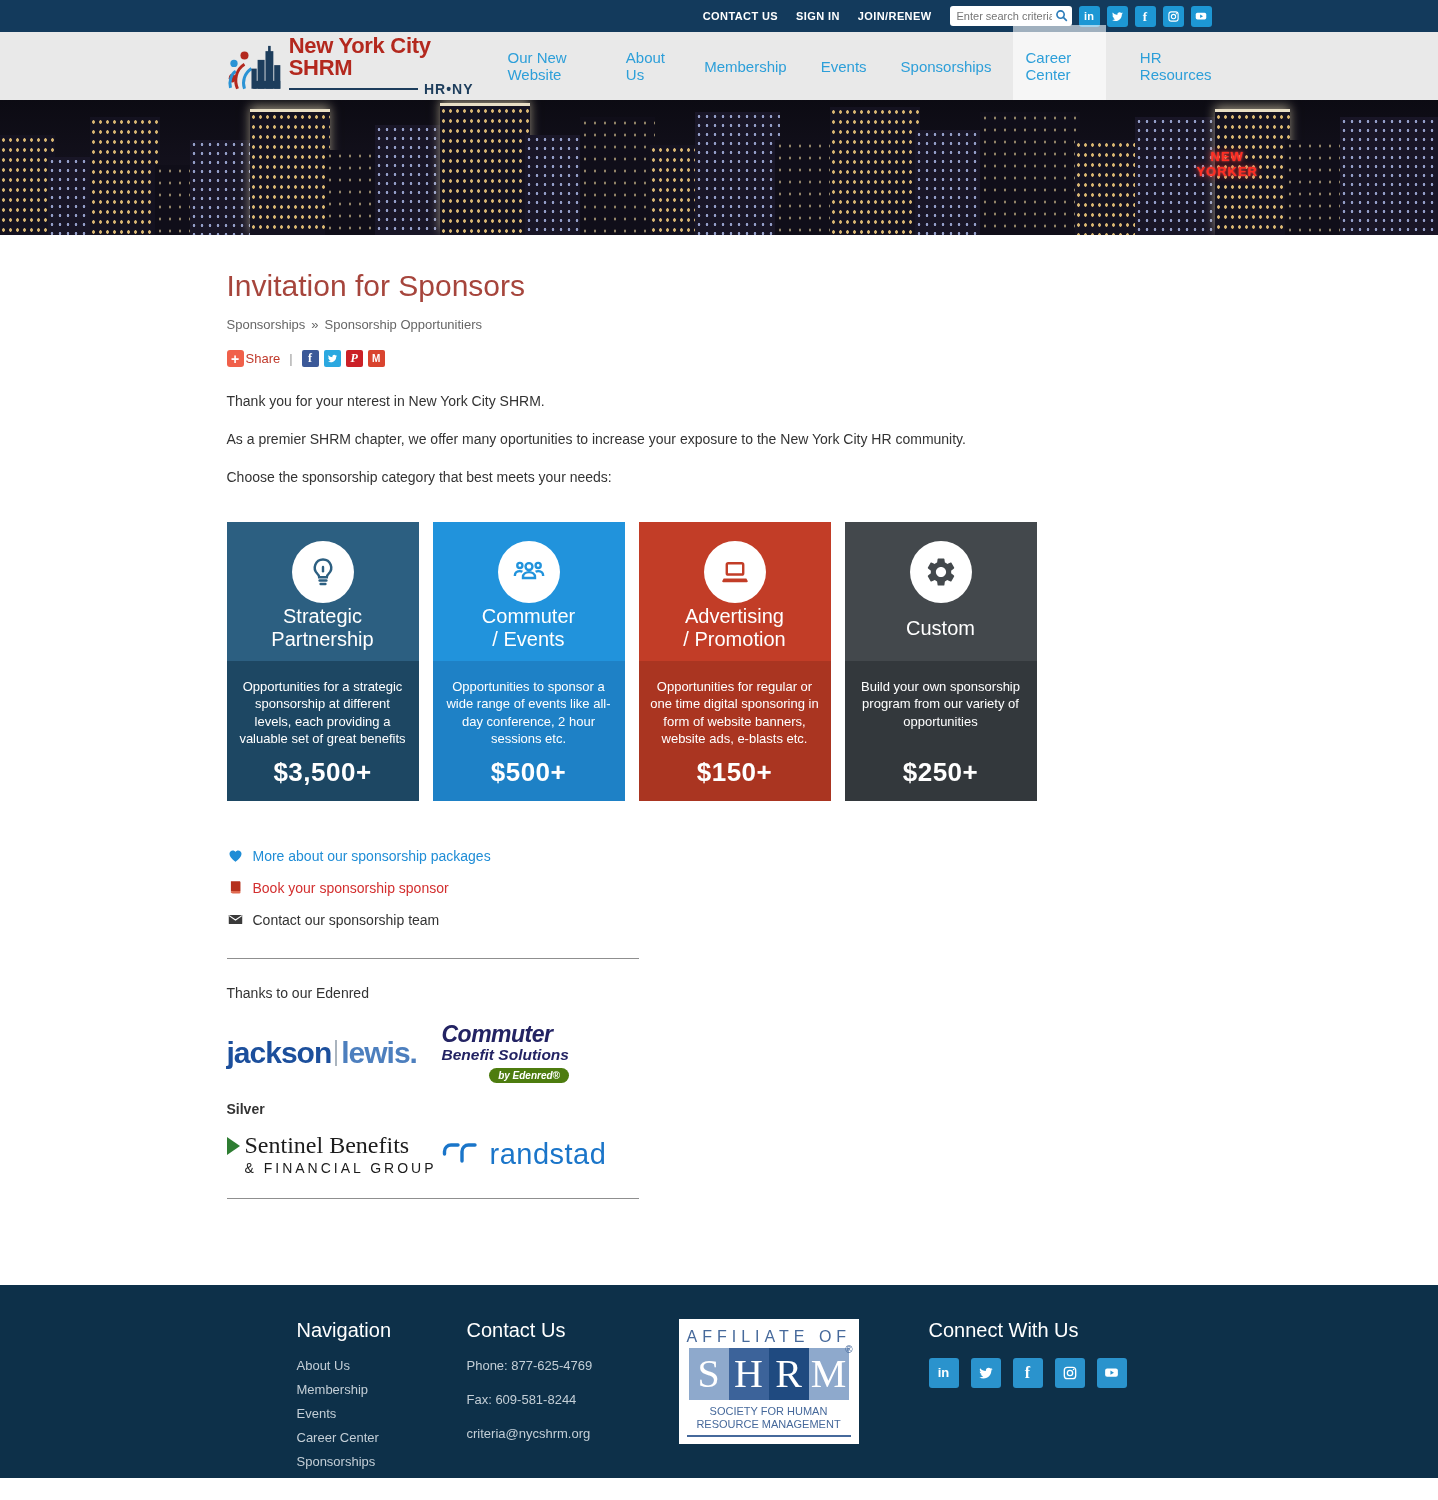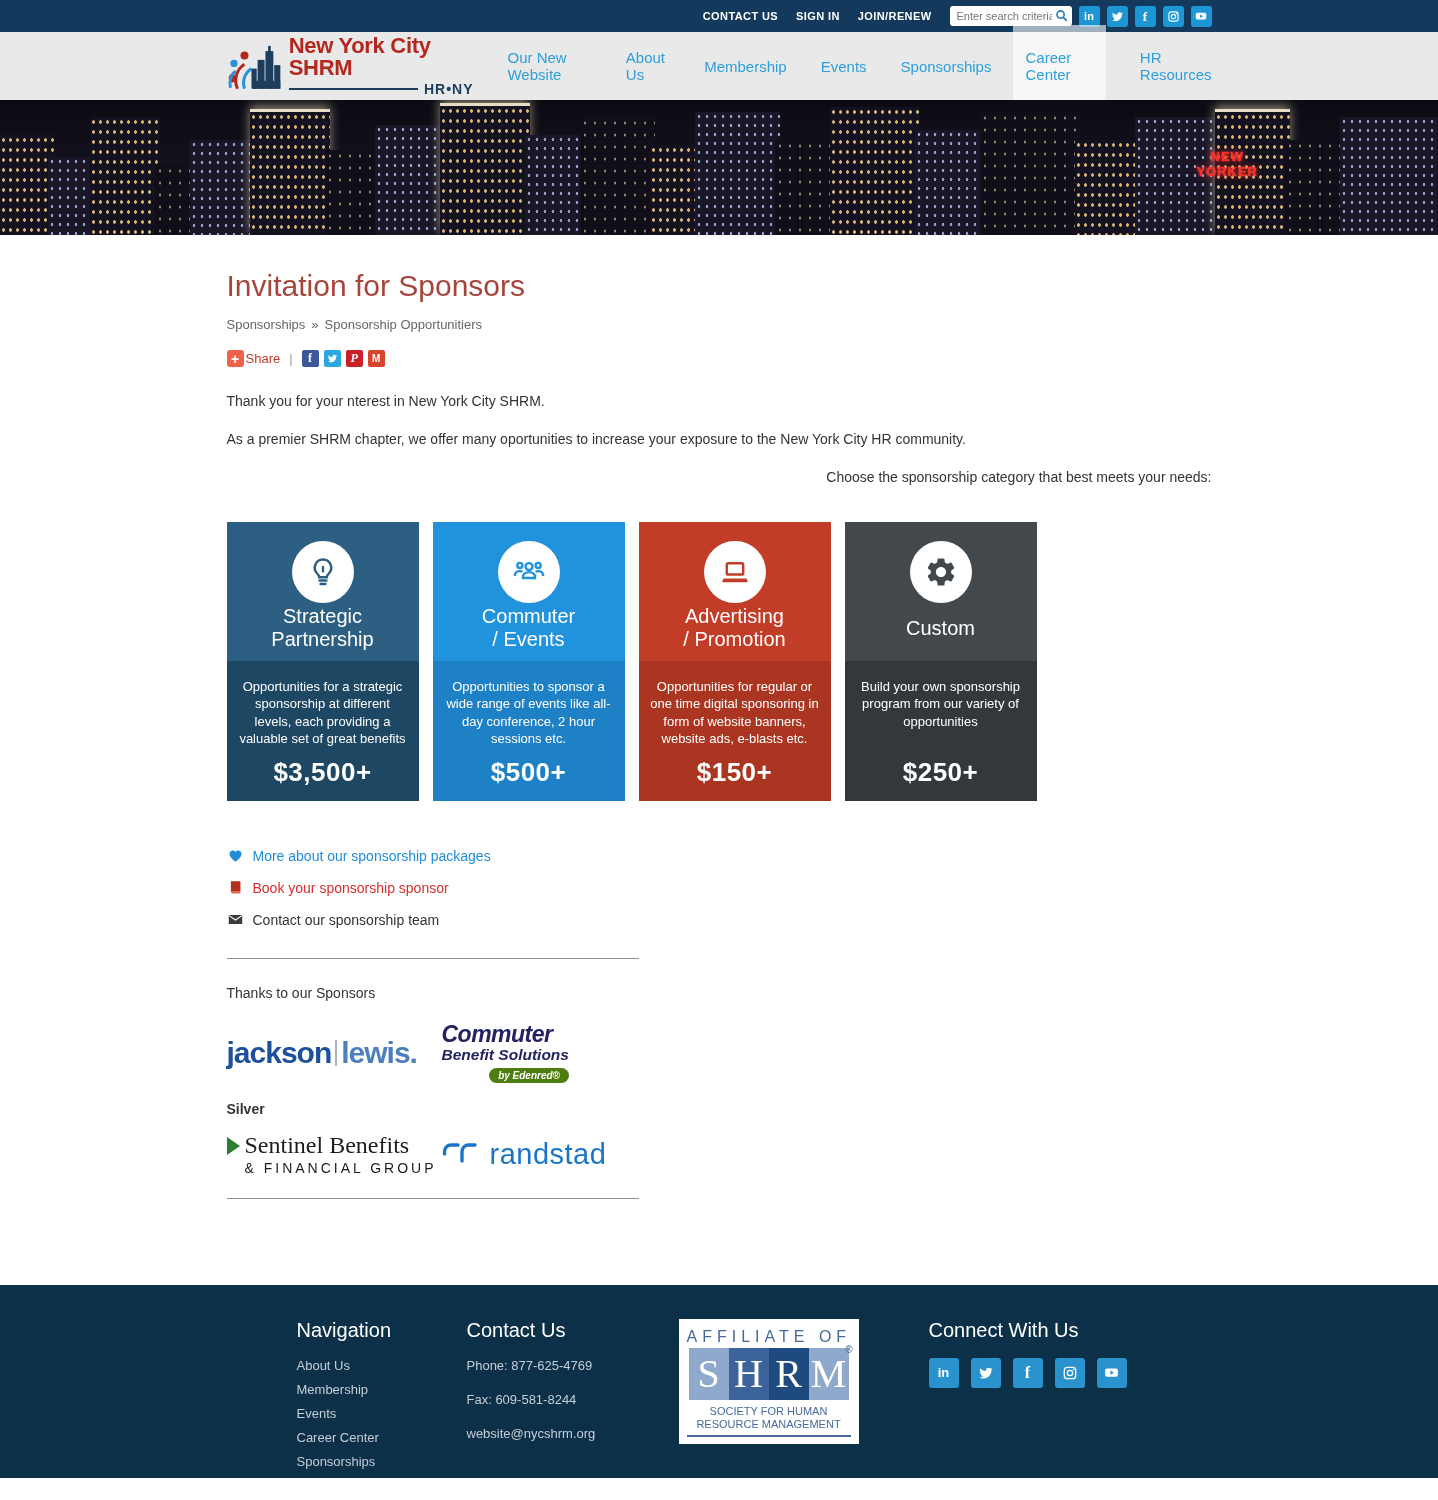--- a/index.html
+++ b/index.html
@@ -77,21 +77,21 @@
   .share-label { color:#c0392b; font-size:13px; margin-left:2px; cursor:pointer; }
   .share-sep { color:#999; margin:0 9px; font-size:13px; }
   .share-ic { width:17px; height:17px; border-radius:2px; margin-right:5px; display:inline-flex;
     align-items:center; justify-content:center; color:#fff; cursor:pointer; }
   .share-ic.fb { background:#3b5998; font-family:"Liberation Serif", serif; font-weight:bold; font-size:12px; }
   .share-ic.tw { background:#2ba8e0; }
   .share-ic.pin { background:#cb2027; font-family:"Liberation Serif", serif; font-style:italic; font-weight:bold; font-size:12px; }
   .share-ic.gm { background:#d9442f; font-weight:bold; font-size:10px; }
 
   .para { font-size:14px; line-height:1.5; margin:0 0 17px 0; color:#333; }
-  .para.last { margin-bottom:34px;text-align:right; }
+  .para.last { margin-bottom:34px; }
 
   
   .cards { display:flex; gap:14px; margin:20px 0 46px 0; }
   .card { width:192px; height:279px; display:flex; flex-direction:column; color:#fff; text-align:center; }
   .card-top { background:var(--top); height:139px; display:flex; flex-direction:column; align-items:center; padding-top:19px; }
   .icon-circle { width:62px; height:62px; border-radius:50%; background:#fff; color:var(--icon);
     display:flex; align-items:center; justify-content:center; flex-shrink:0; }
   .card-title { flex:1; display:flex; flex-direction:column; justify-content:center; font-size:20px; line-height:1.15; padding-bottom:8px; }
   .card-title span { display:block; }
   .card-bottom { background:var(--bottom); flex:1; display:flex; flex-direction:column;
@@ -403,21 +403,21 @@
       <svg viewBox="0 0 24 24">
           <rect x="2.5" y="5.5" width="19" height="13" rx="1" fill="#3a3a3a"></rect>
           <path d="M3 6.5l9 6.2 9-6.2" stroke="#fff" stroke-width="1.6" fill="none"></path>
         </svg>
     </span>
     <a href="#">Contact our sponsorship team</a>
   </div>
 
   <hr class="rule">
 
-  <div class="sp-head">Thanks to our Sponsors</div>
+  <div class="sp-head">Thanks to our Edenred</div>
 
   <div class="logo-row">
     <div class="logo-jl">
       <span class="jl1">jackson</span>
       <span class="jl-bar"></span>
       <span class="jl2">lewis.</span>
     </div>
     <div class="logo-cbs">
       <div class="cbs1">Commuter</div>
       <div class="cbs2">Benefit Solutions</div>
@@ -457,21 +457,21 @@
       <a href="#">Events</a>
       <a href="#">Career Center</a>
       <a href="#">Sponsorships</a>
 
     </div>
 
     <div class="f-col f-contact">
       <h3>Contact Us</h3>
       <div class="c-line">Phone: 877-625-4769</div>
       <div class="c-line">Fax: 609-581-8244</div>
-      <div class="c-line"><a href="#">website@nycshrm.org</a></div>
+      <div class="c-line"><a href="#">criteria@nycshrm.org</a></div>
     </div>
 
     <div class="f-col f-shrm">
       <div class="shrm-box">
         <div class="shrm-top">AFFILIATE OF</div>
         <div class="shrm-letters">
           <span class="lt l1">S</span>
           <span class="lt l2">H</span>
           <span class="lt l3">R</span>
           <span class="lt l4">M</span>

